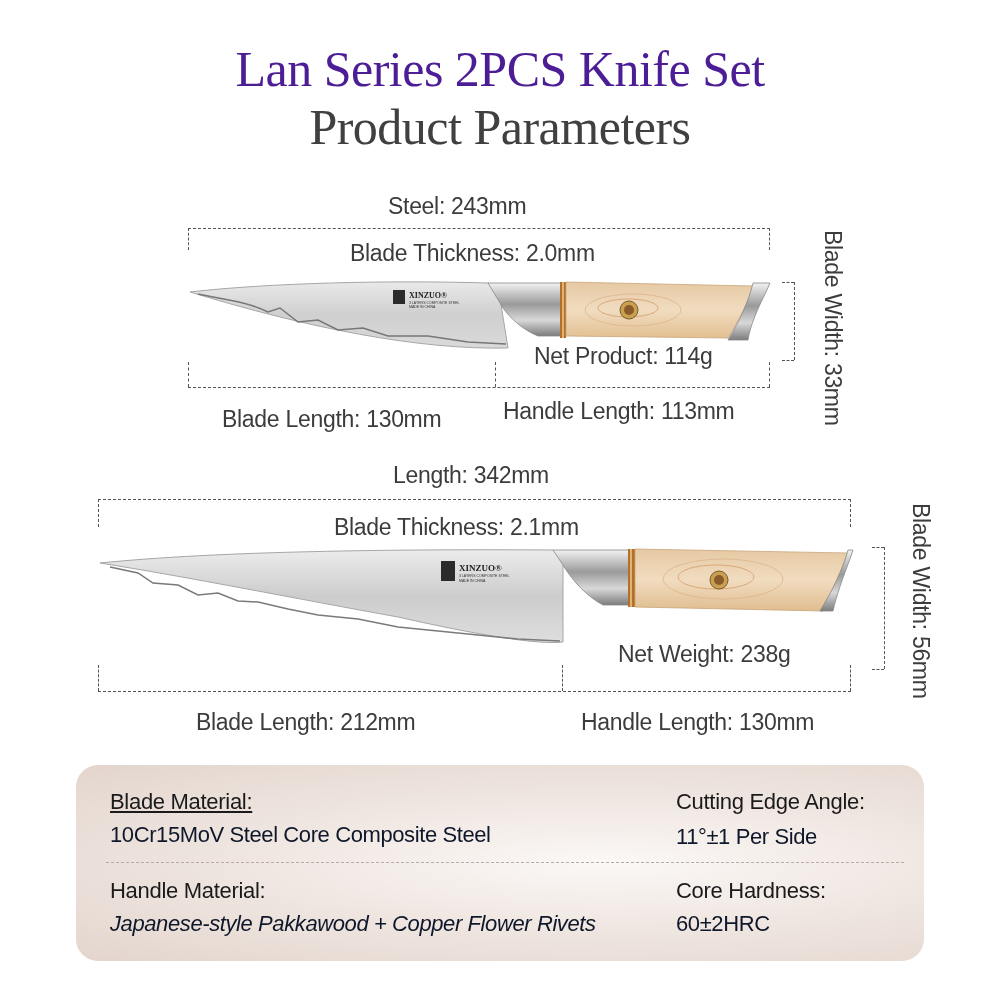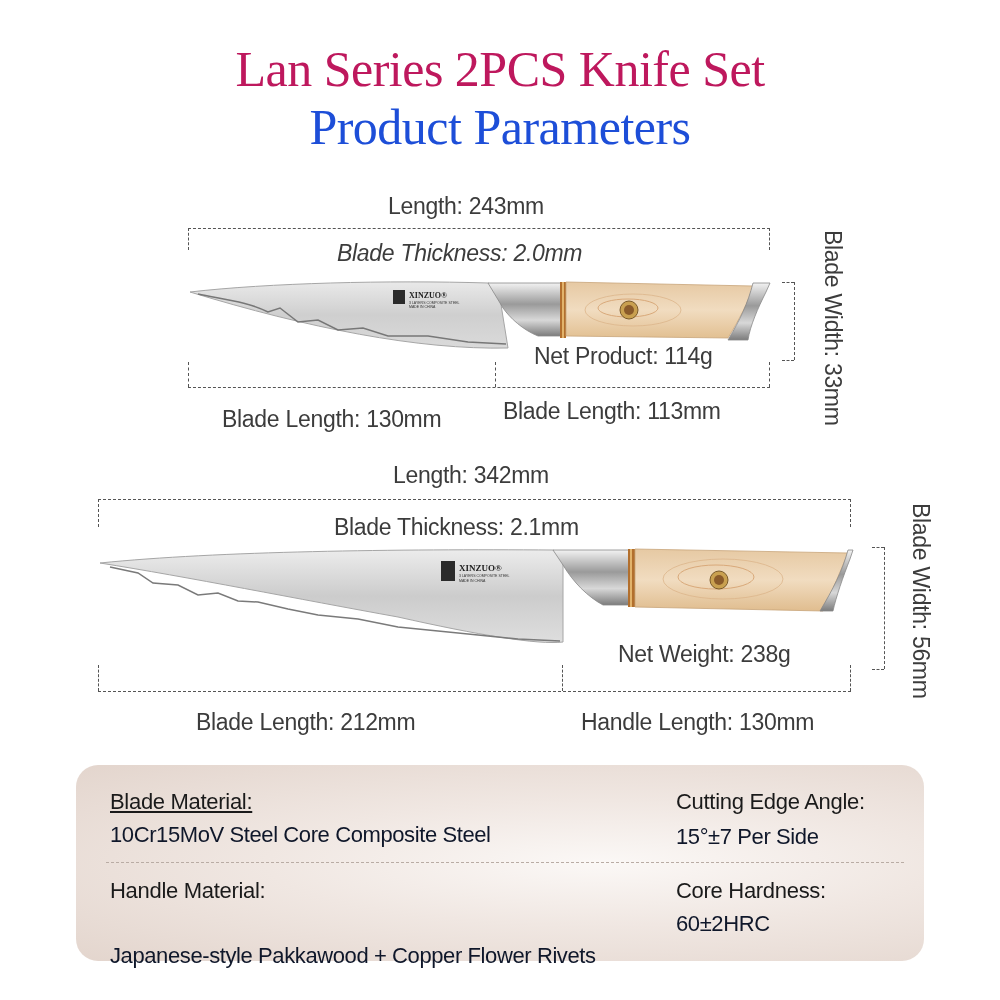--- a/index.html
+++ b/index.html
@@ -1,47 +1,47 @@
 <!DOCTYPE html>
 <html><head>
 <meta charset="utf-8">
 <style>
   html, body { margin:0; padding:0; background:#ffffff; }
   body { width:1000px; height:1000px; position:relative; overflow:hidden;
          font-family:"Liberation Sans", "DejaVu Sans", sans-serif; color:#333; }
   .abs { position:absolute; }
   .title { left:0; width:1000px; text-align:center; font-family:"Liberation Serif","DejaVu Serif",serif;
            color:#333; letter-spacing:-0.5px; }
-  .t1 { top:40px; font-size:50px; line-height:58px; color:#be185d; }
-  .t2 { top:98px; font-size:50px; line-height:58px; color:#1d4ed8; }
+  .t1 { top:40px; font-size:50px; line-height:58px; color:#4c1d95; }
+  .t2 { top:98px; font-size:50px; line-height:58px; color:#404040; }
   .lbl { font-size:23px; color:#3c3c3c; white-space:nowrap; font-family:"Liberation Sans Narrow","Liberation Sans",sans-serif; letter-spacing:-0.3px; }
   .dash-h { border-top:1px dashed #555; height:0; }
   .dash-v { border-left:1px dashed #555; width:0; }
   .vlabel { font-size:23px; color:#3c3c3c; white-space:nowrap; transform-origin:left top; transform:rotate(90deg); letter-spacing:-0.3px; }
   .knife svg { display:block; }
   .panel { left:76px; top:765px; width:848px; height:196px; border-radius:22px;
            background: radial-gradient(ellipse at 62% 50%, #fbf8f6 0%, #f0e7e2 45%, #e3d5cd 100%); }
   .spec-label { font-size:22px; color:#1a1a1a; white-space:nowrap; letter-spacing:-0.3px; }
   .spec-val { font-size:22px; color:#0f172a; white-space:nowrap; letter-spacing:-0.4px; }
   .panel-divider { left:106px; top:862px; width:798px; border-top:1px dashed #b9aca4; height:0; }
 </style>
 </head>
 <body>
 
 <div class="abs title t1">Lan Series 2PCS Knife Set</div>
 <div class="abs title t2">Product Parameters</div>
 
 <div>
-  <div class="abs lbl" style="left:388px; top:193px;">Length: 243mm</div>
+  <div class="abs lbl" style="left:388px; top:193px;">Steel: 243mm</div>
 
   <div class="abs dash-h" style="left:188px; top:228px; width:582px;"></div>
   <div class="abs dash-v" style="left:188px; top:228px; height:22px;"></div>
   <div class="abs dash-v" style="left:769px; top:228px; height:22px;"></div>
 
-  <div class="abs lbl" style="left:337px; top:240px;font-style:italic;">Blade Thickness: 2.0mm</div>
+  <div class="abs lbl" style="left:350px; top:240px;">Blade Thickness: 2.0mm</div>
 
   <div class="abs knife" style="left:188px; top:278px;">
     <svg width="585" height="80" viewBox="0 0 585 80">
       <defs>
         <linearGradient id="blade1" x1="0" y1="0" x2="0" y2="1">
           <stop offset="0" stop-color="#e9e9e9"></stop>
           <stop offset="0.5" stop-color="#cfcfcf"></stop>
           <stop offset="1" stop-color="#dadada"></stop>
         </linearGradient>
         <linearGradient id="bolster1" x1="0" y1="0" x2="0" y2="1">
@@ -87,21 +87,21 @@
   <div class="abs vlabel" style="left:846px; top:230px;">Blade Width: 33mm</div>
 
   <div class="abs lbl" style="left:534px; top:343px;">Net Product: 114g</div>
 
   <div class="abs dash-v" style="left:188px; top:362px; height:25px;"></div>
   <div class="abs dash-v" style="left:495px; top:362px; height:25px;"></div>
   <div class="abs dash-v" style="left:769px; top:362px; height:25px;"></div>
   <div class="abs dash-h" style="left:188px; top:387px; width:582px;"></div>
 
   <div class="abs lbl" style="left:222px; top:386px;margin-top:20px;">Blade Length: 130mm</div>
-  <div class="abs lbl" style="left:503px; top:398px;">Blade Length: 113mm</div>
+  <div class="abs lbl" style="left:503px; top:398px;">Handle Length: 113mm</div>
 </div>
 
 <div>
   <div class="abs lbl" style="left:393px; top:462px;">Length: 342mm</div>
   <div class="abs dash-h" style="left:98px; top:499px; width:753px;"></div>
   <div class="abs dash-v" style="left:98px; top:499px; height:28px;"></div>
   <div class="abs dash-v" style="left:850px; top:499px; height:28px;"></div>
 
   <div class="abs lbl" style="left:334px; top:514px;">Blade Thickness: 2.1mm</div>
 
@@ -162,20 +162,20 @@
   <div class="abs dash-h" style="left:98px; top:691px; width:753px;"></div>
 
   <div class="abs lbl" style="left:196px; top:709px;">Blade Length: 212mm</div>
   <div class="abs lbl" style="left:581px; top:709px;">Handle Length: 130mm</div>
 </div>
 
 <div class="abs panel"></div>
 <div class="abs spec-label" style="left:110px; top:789px;text-decoration:underline;">Blade Material:</div>
 <div class="abs spec-val" style="left:110px; top:822px;">10Cr15MoV Steel Core Composite Steel</div>
 <div class="abs spec-label" style="left:676px; top:789px;">Cutting Edge Angle:</div>
-<div class="abs spec-val" style="left:676px; top:824px;">15°±7 Per Side</div>
+<div class="abs spec-val" style="left:676px; top:824px;">11°±1 Per Side</div>
 
 <div class="abs panel-divider"></div>
 
 <div class="abs spec-label" style="left:110px; top:878px;">Handle Material:</div>
-<div class="abs spec-val" style="left:110px; top:943px;">Japanese-style Pakkawood + Copper Flower Rivets</div>
+<div class="abs spec-val" style="left:110px; top:911px;font-style:italic;">Japanese-style Pakkawood + Copper Flower Rivets</div>
 <div class="abs spec-label" style="left:676px; top:878px;">Core Hardness:</div>
 <div class="abs spec-val" style="left:676px; top:911px;">60±2HRC</div>
 
 </body></html>

